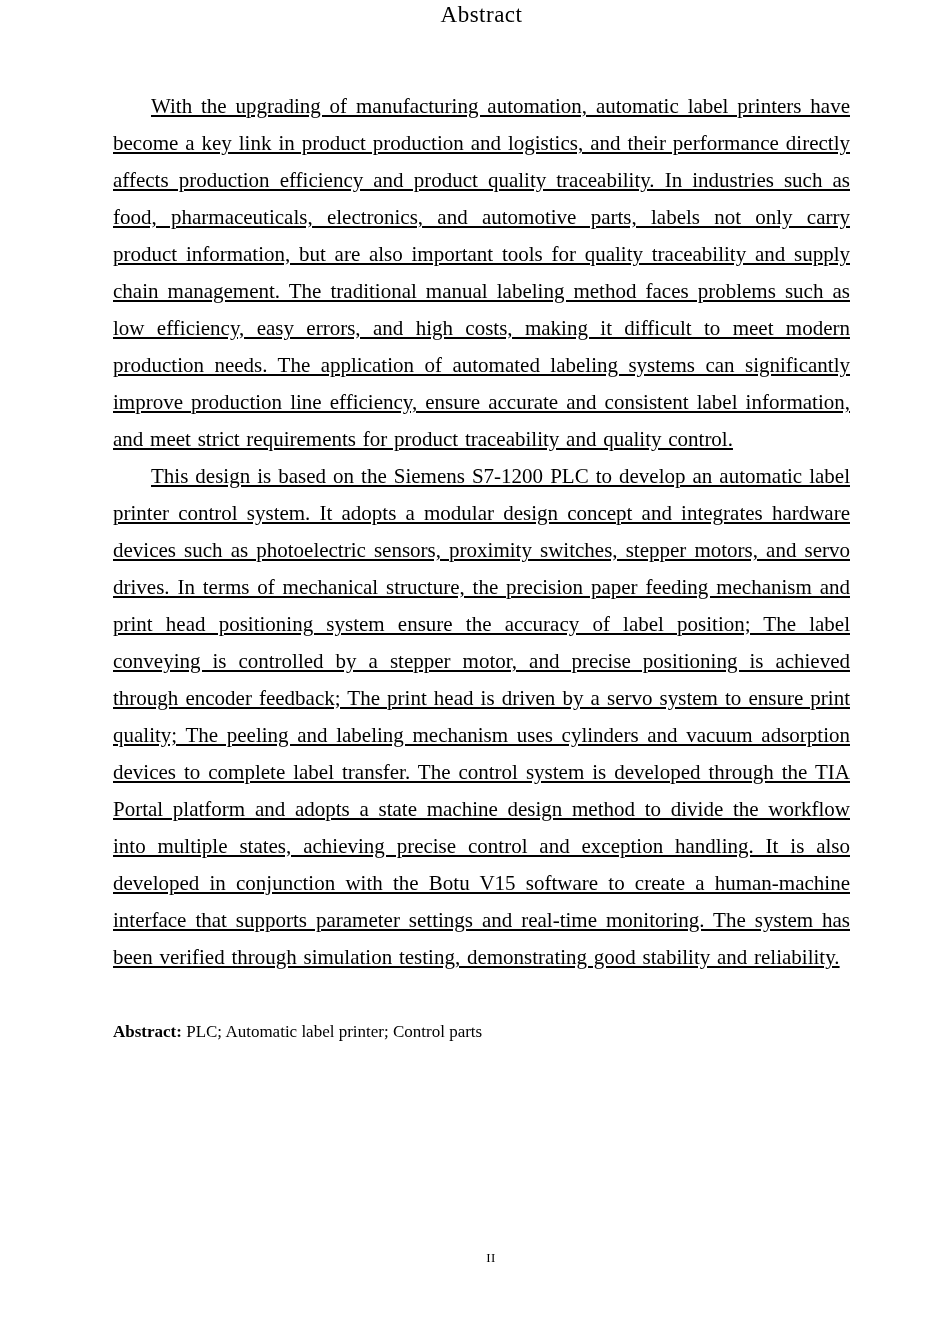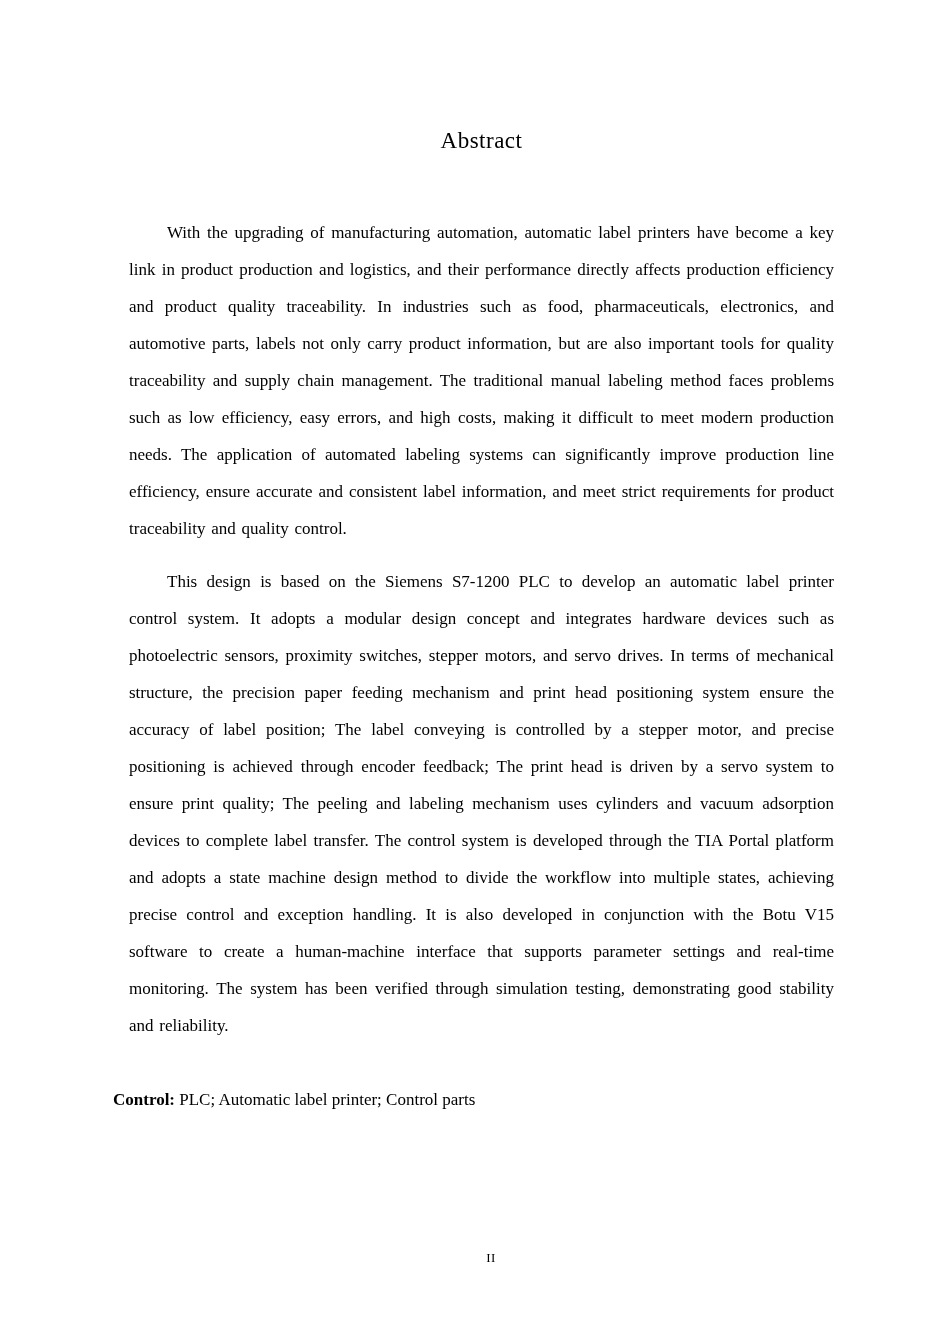--- a/index.html
+++ b/index.html
@@ -14,34 +14,34 @@
     margin: 0 auto;
     background: #ffffff;
     box-sizing: border-box;
     padding: 0 100px 0 113px;
     font-family: "Liberation Serif", "DejaVu Serif", serif;
     color: #000000;
     overflow: hidden;
   }
   .doc-title {
     margin: 0;
-    padding-top: 126px;
     text-align: center;
     font-size: 23px;
     font-weight: normal;
     line-height: 30px;
     letter-spacing: 0.5px;
   }
   .body-para {
-    margin: 16px;
-    font-size: 17px;
+    margin: 0;
+    font-size: 21px;
     line-height: 37px;
     text-align: justify;
     text-indent: 38px;
     word-spacing: 1.5px;
+    text-decoration: underline;
   }
   .body-para.first {
     margin-top: 58px;
   }
   .keywords-line {
     margin: 37px 0 0 0;
     font-size: 17px;
     line-height: 37px;
     text-align: left;
   }
@@ -65,18 +65,18 @@
 
 <div class="page">
 
   <h1 class="doc-title">Abstract</h1>
 
   <p class="body-para first">With the upgrading of manufacturing automation, automatic label printers have become a key link in product production and logistics, and their performance directly affects production efficiency and product quality traceability. In industries such as food, pharmaceuticals, electronics, and automotive parts, labels not only carry product information, but are also important tools for quality traceability and supply chain management. The traditional manual labeling method faces problems such as low efficiency, easy errors, and high costs, making it difficult to meet modern production needs. The application of automated labeling systems can significantly improve production line efficiency, ensure accurate and consistent label information, and meet strict requirements for product traceability and quality control.</p>
 
   <p class="body-para">This design is based on the Siemens S7-1200 PLC to develop an automatic label printer control system. It adopts a modular design concept and integrates hardware devices such as photoelectric sensors, proximity switches, stepper motors, and servo drives. In terms of mechanical structure, the precision paper feeding mechanism and print head positioning system ensure the accuracy of label position; The label conveying is controlled by a stepper motor, and precise positioning is achieved through encoder feedback; The print head is driven by a servo system to ensure print quality; The peeling and labeling mechanism uses cylinders and vacuum adsorption devices to complete label transfer. The control system is developed through the TIA Portal platform and adopts a state machine design method to divide the workflow into multiple states, achieving precise control and exception handling. It is also developed in conjunction with the Botu V15 software to create a human-machine interface that supports parameter settings and real-time monitoring. The system has been verified through simulation testing, demonstrating good stability and reliability.</p>
 
   <p class="keywords-line">
-    <span class="kw-label">Control:</span><span> PLC; Automatic label printer; Control parts</span>
+    <span class="kw-label">Abstract:</span><span> PLC; Automatic label printer; Control parts</span>
   </p>
 
   <div class="page-number">II</div>
 
 </div>
 
 </body></html>

